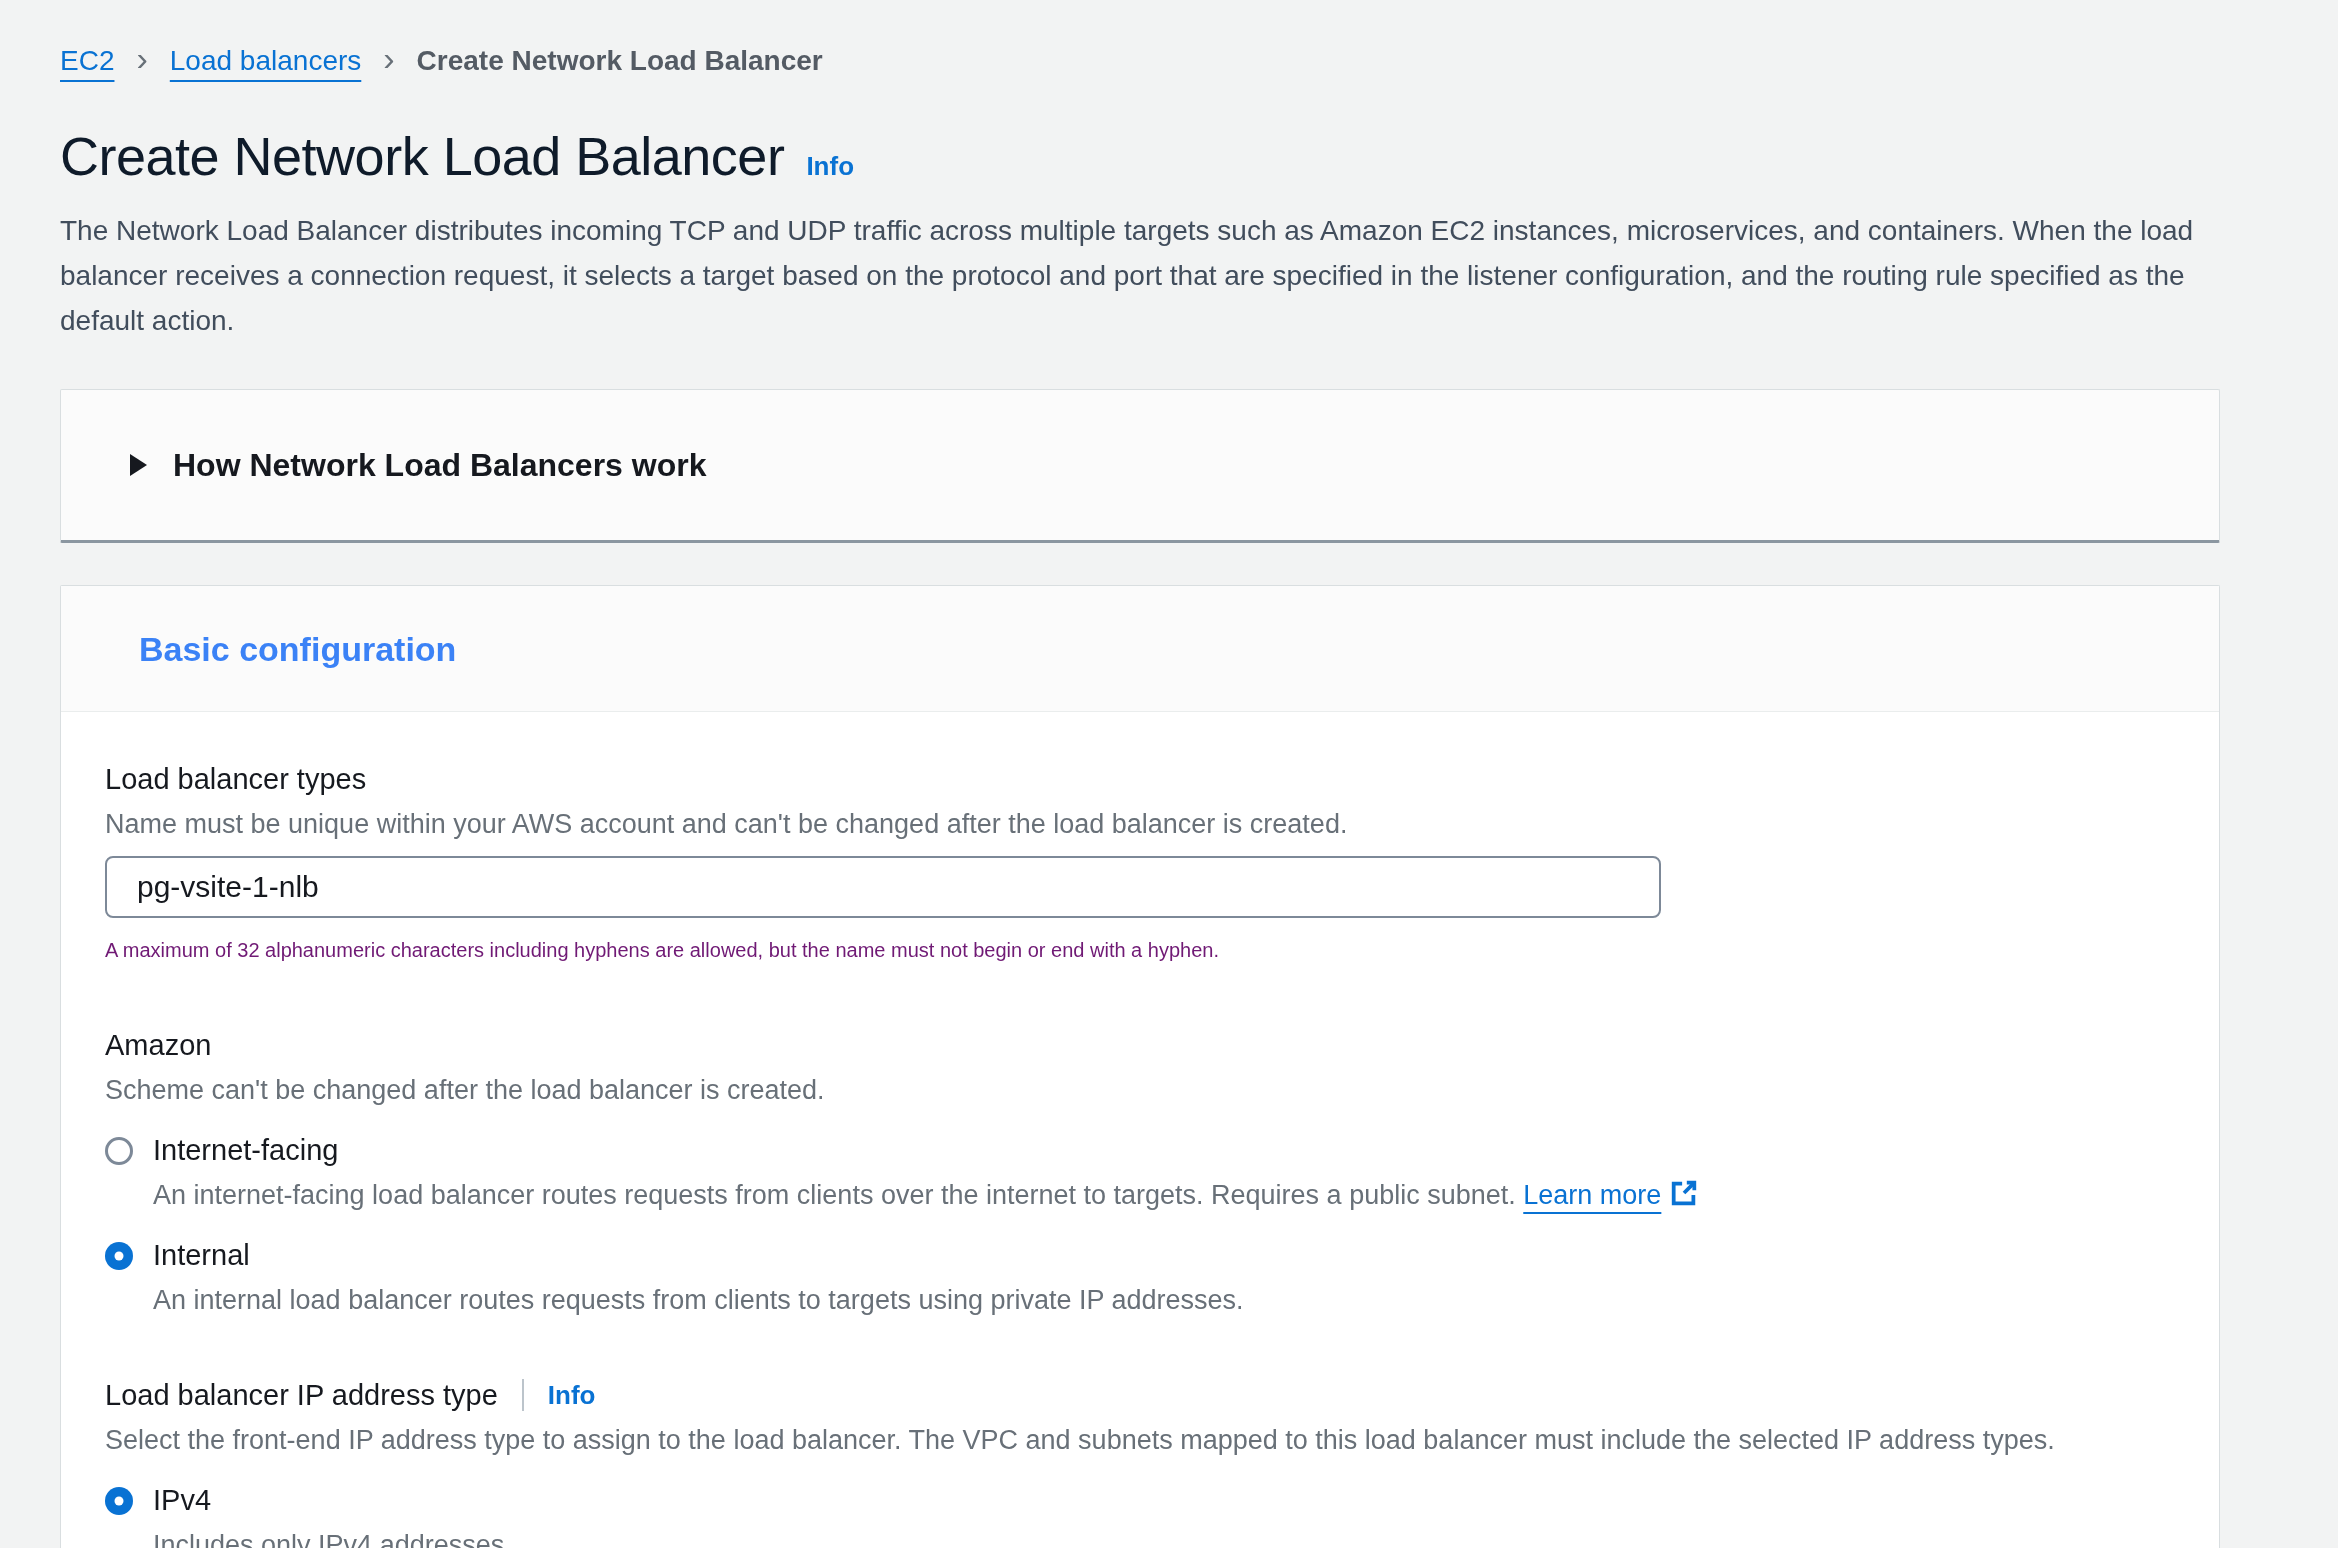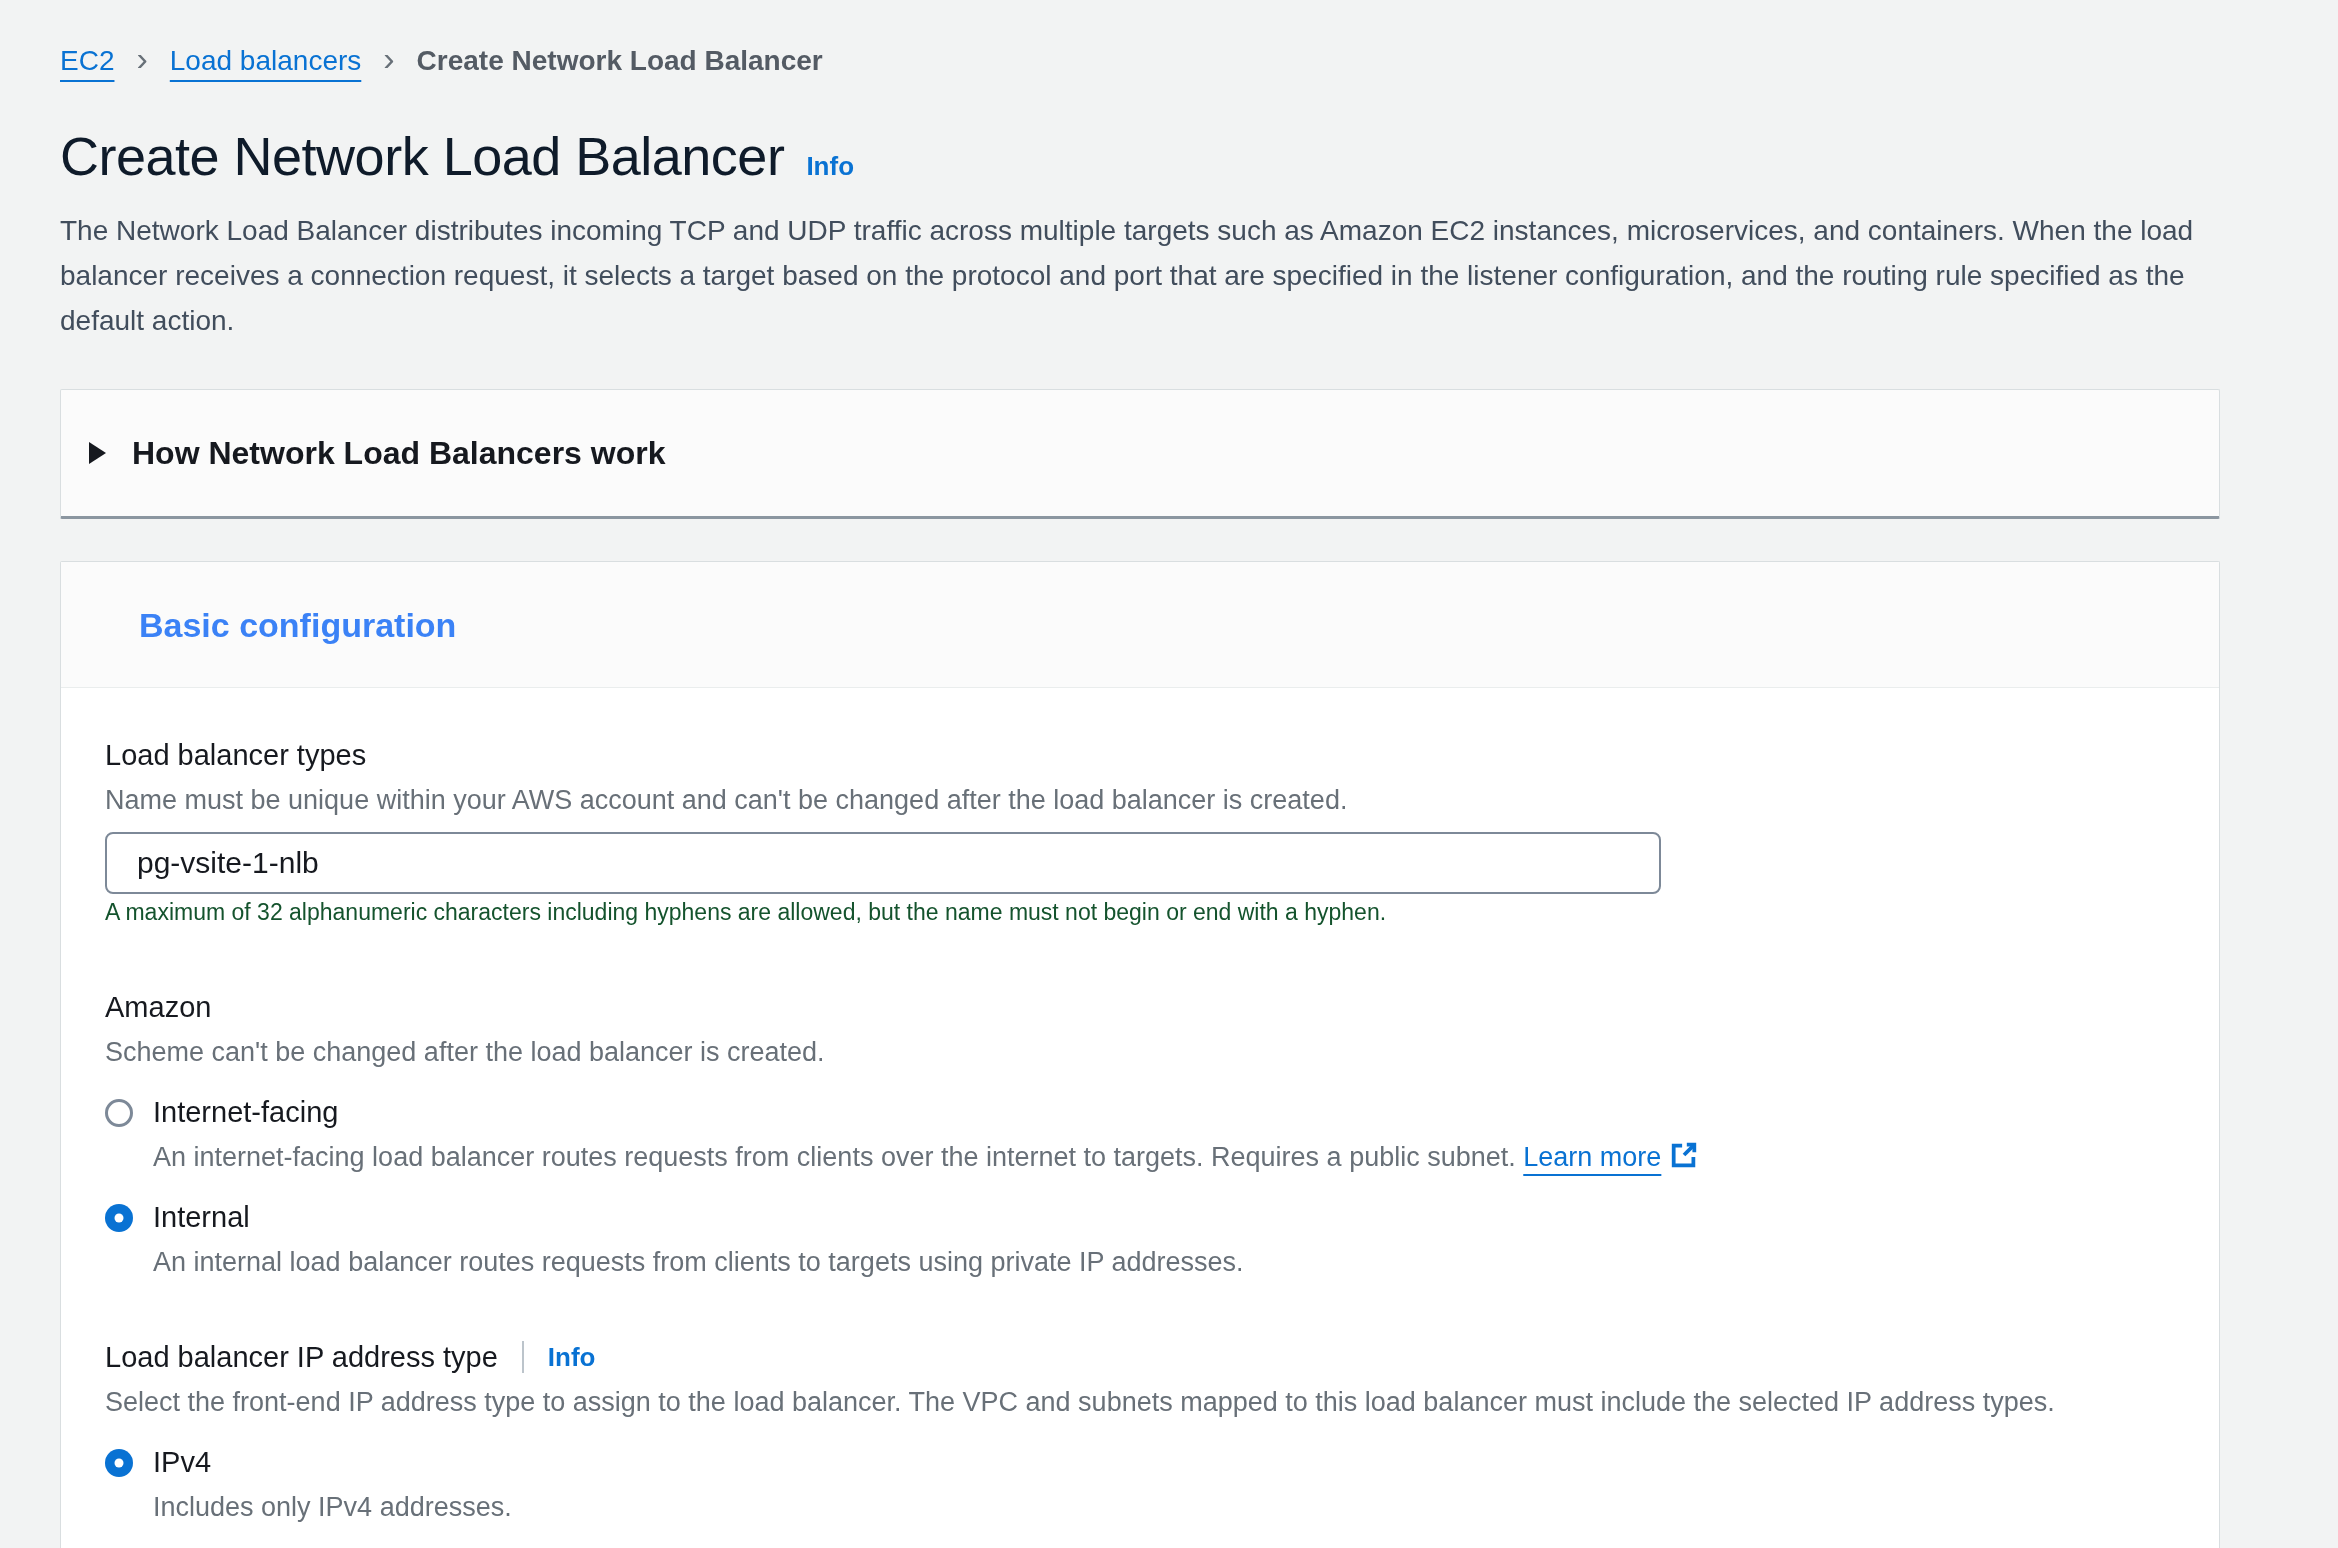--- a/index.html
+++ b/index.html
@@ -34,21 +34,21 @@
   }
 
   
   .card {
     width:2160px;
     background:#fbfbfb;
     border:1px solid #d9dee0;
     border-bottom:3px solid #8b96a0;
     border-radius:2px;
   }
-  .card-expandable { margin-top:46px; height:130px; display:flex; align-items:center; padding:0 28px; cursor:pointer; }
+  .card-expandable { margin-top:46px; height:154px; display:flex; align-items:center; padding:0 69px; cursor:pointer; }
   .caret {
     width:0; height:0; border-top:11px solid transparent; border-bottom:11px solid transparent;
     border-left:17px solid #16191f; margin-right:26px; flex:none;
   }
   .expandable-title { font-size:32px; font-weight:700; color:#16191f; }
 
   .card-container { margin-top:42px; }
   .card-header {
     background:#fbfbfb; padding:44px 44px 42px 44px; border-bottom:1px solid #eaeded;
   }
@@ -63,21 +63,21 @@
   .label-row .info-link { margin-left:0; }
 
   .text-input {
     margin-top:14px;
     width:1556px; height:62px;
     border:2px solid #7d8998; border-radius:8px;
     background:#fff; color:#16191f;
     font-size:30px; font-family:"Liberation Sans", sans-serif;
     padding:16px 30px; outline:none; display:block;
   }
-  .constraint { font-size:23px; color:#14532d; line-height:36px; }
+  .constraint { font-size:20px; color:#701a75; margin-top:14px; line-height:36px; }
 
   .form-group { margin-top:58px; }
 
   .radio-option { margin-top:26px; }
   .radio-row { display:flex; align-items:center; cursor:pointer; }
   .radio-circle {
     width:28px; height:28px; border-radius:50%;
     border:3px solid #7d8998; background:#fff; flex:none; position:relative;
   }
   .radio-circle.checked { border:none; background:#0972d3; }

